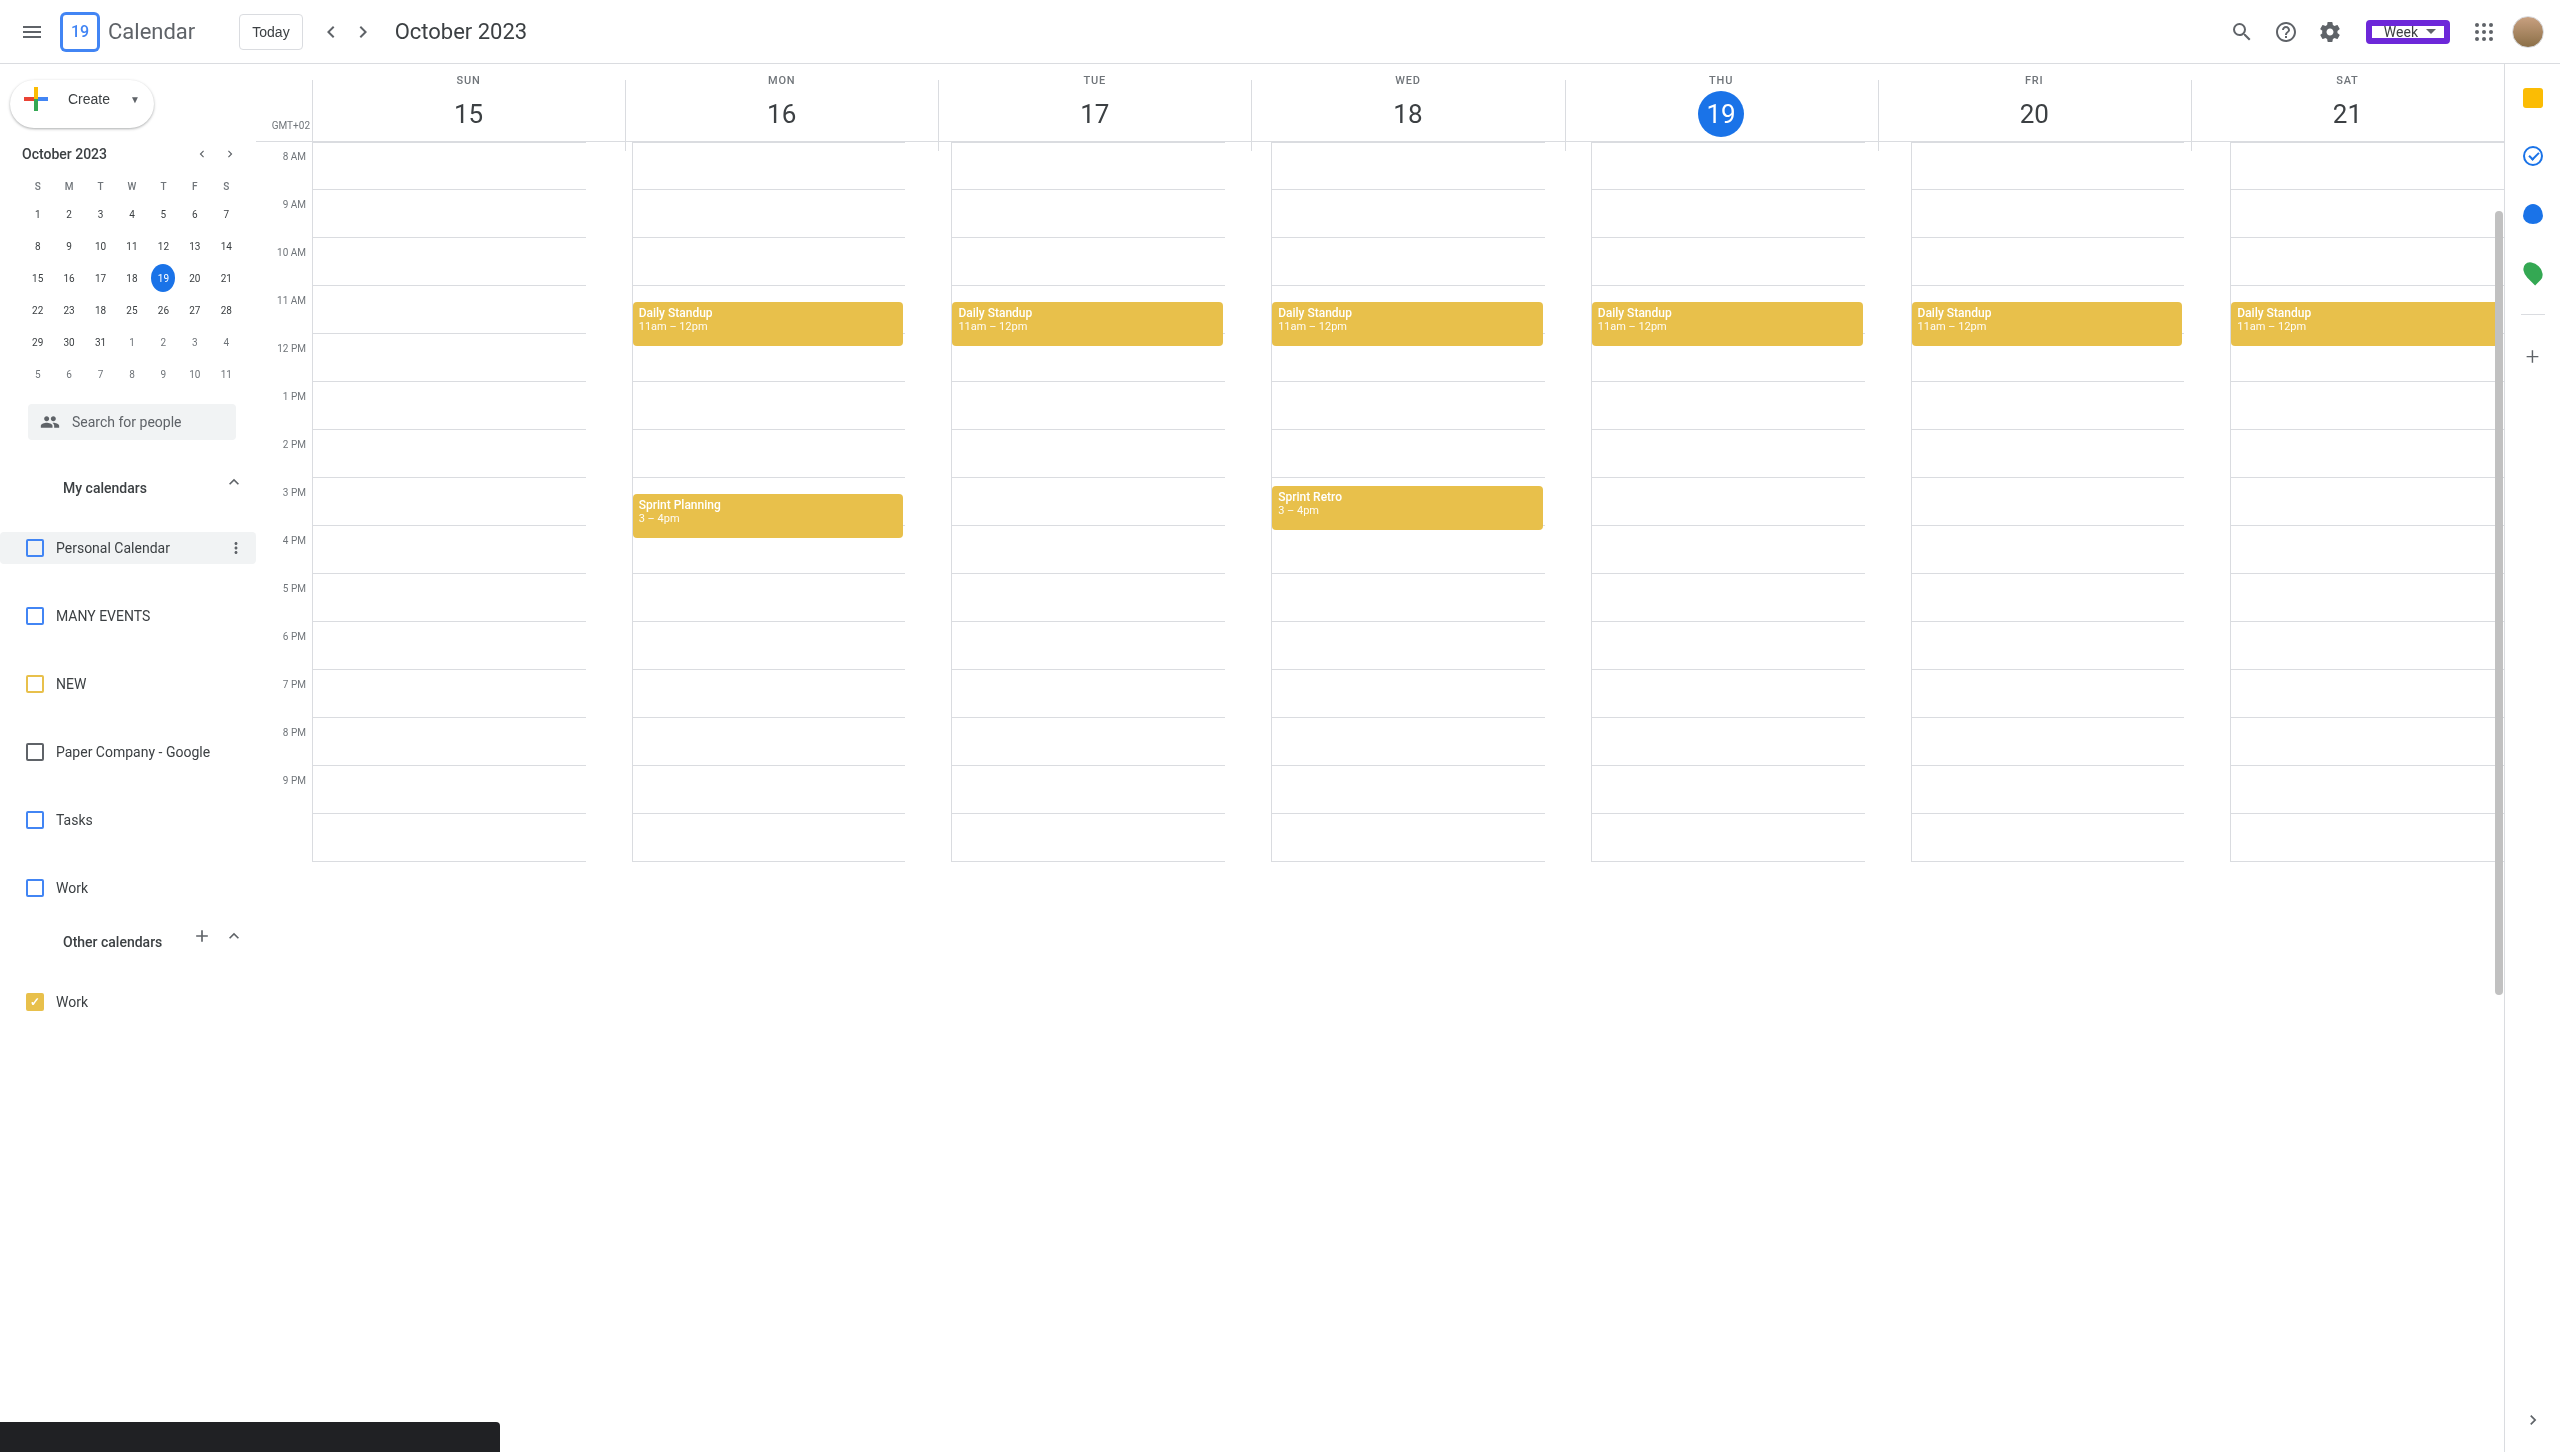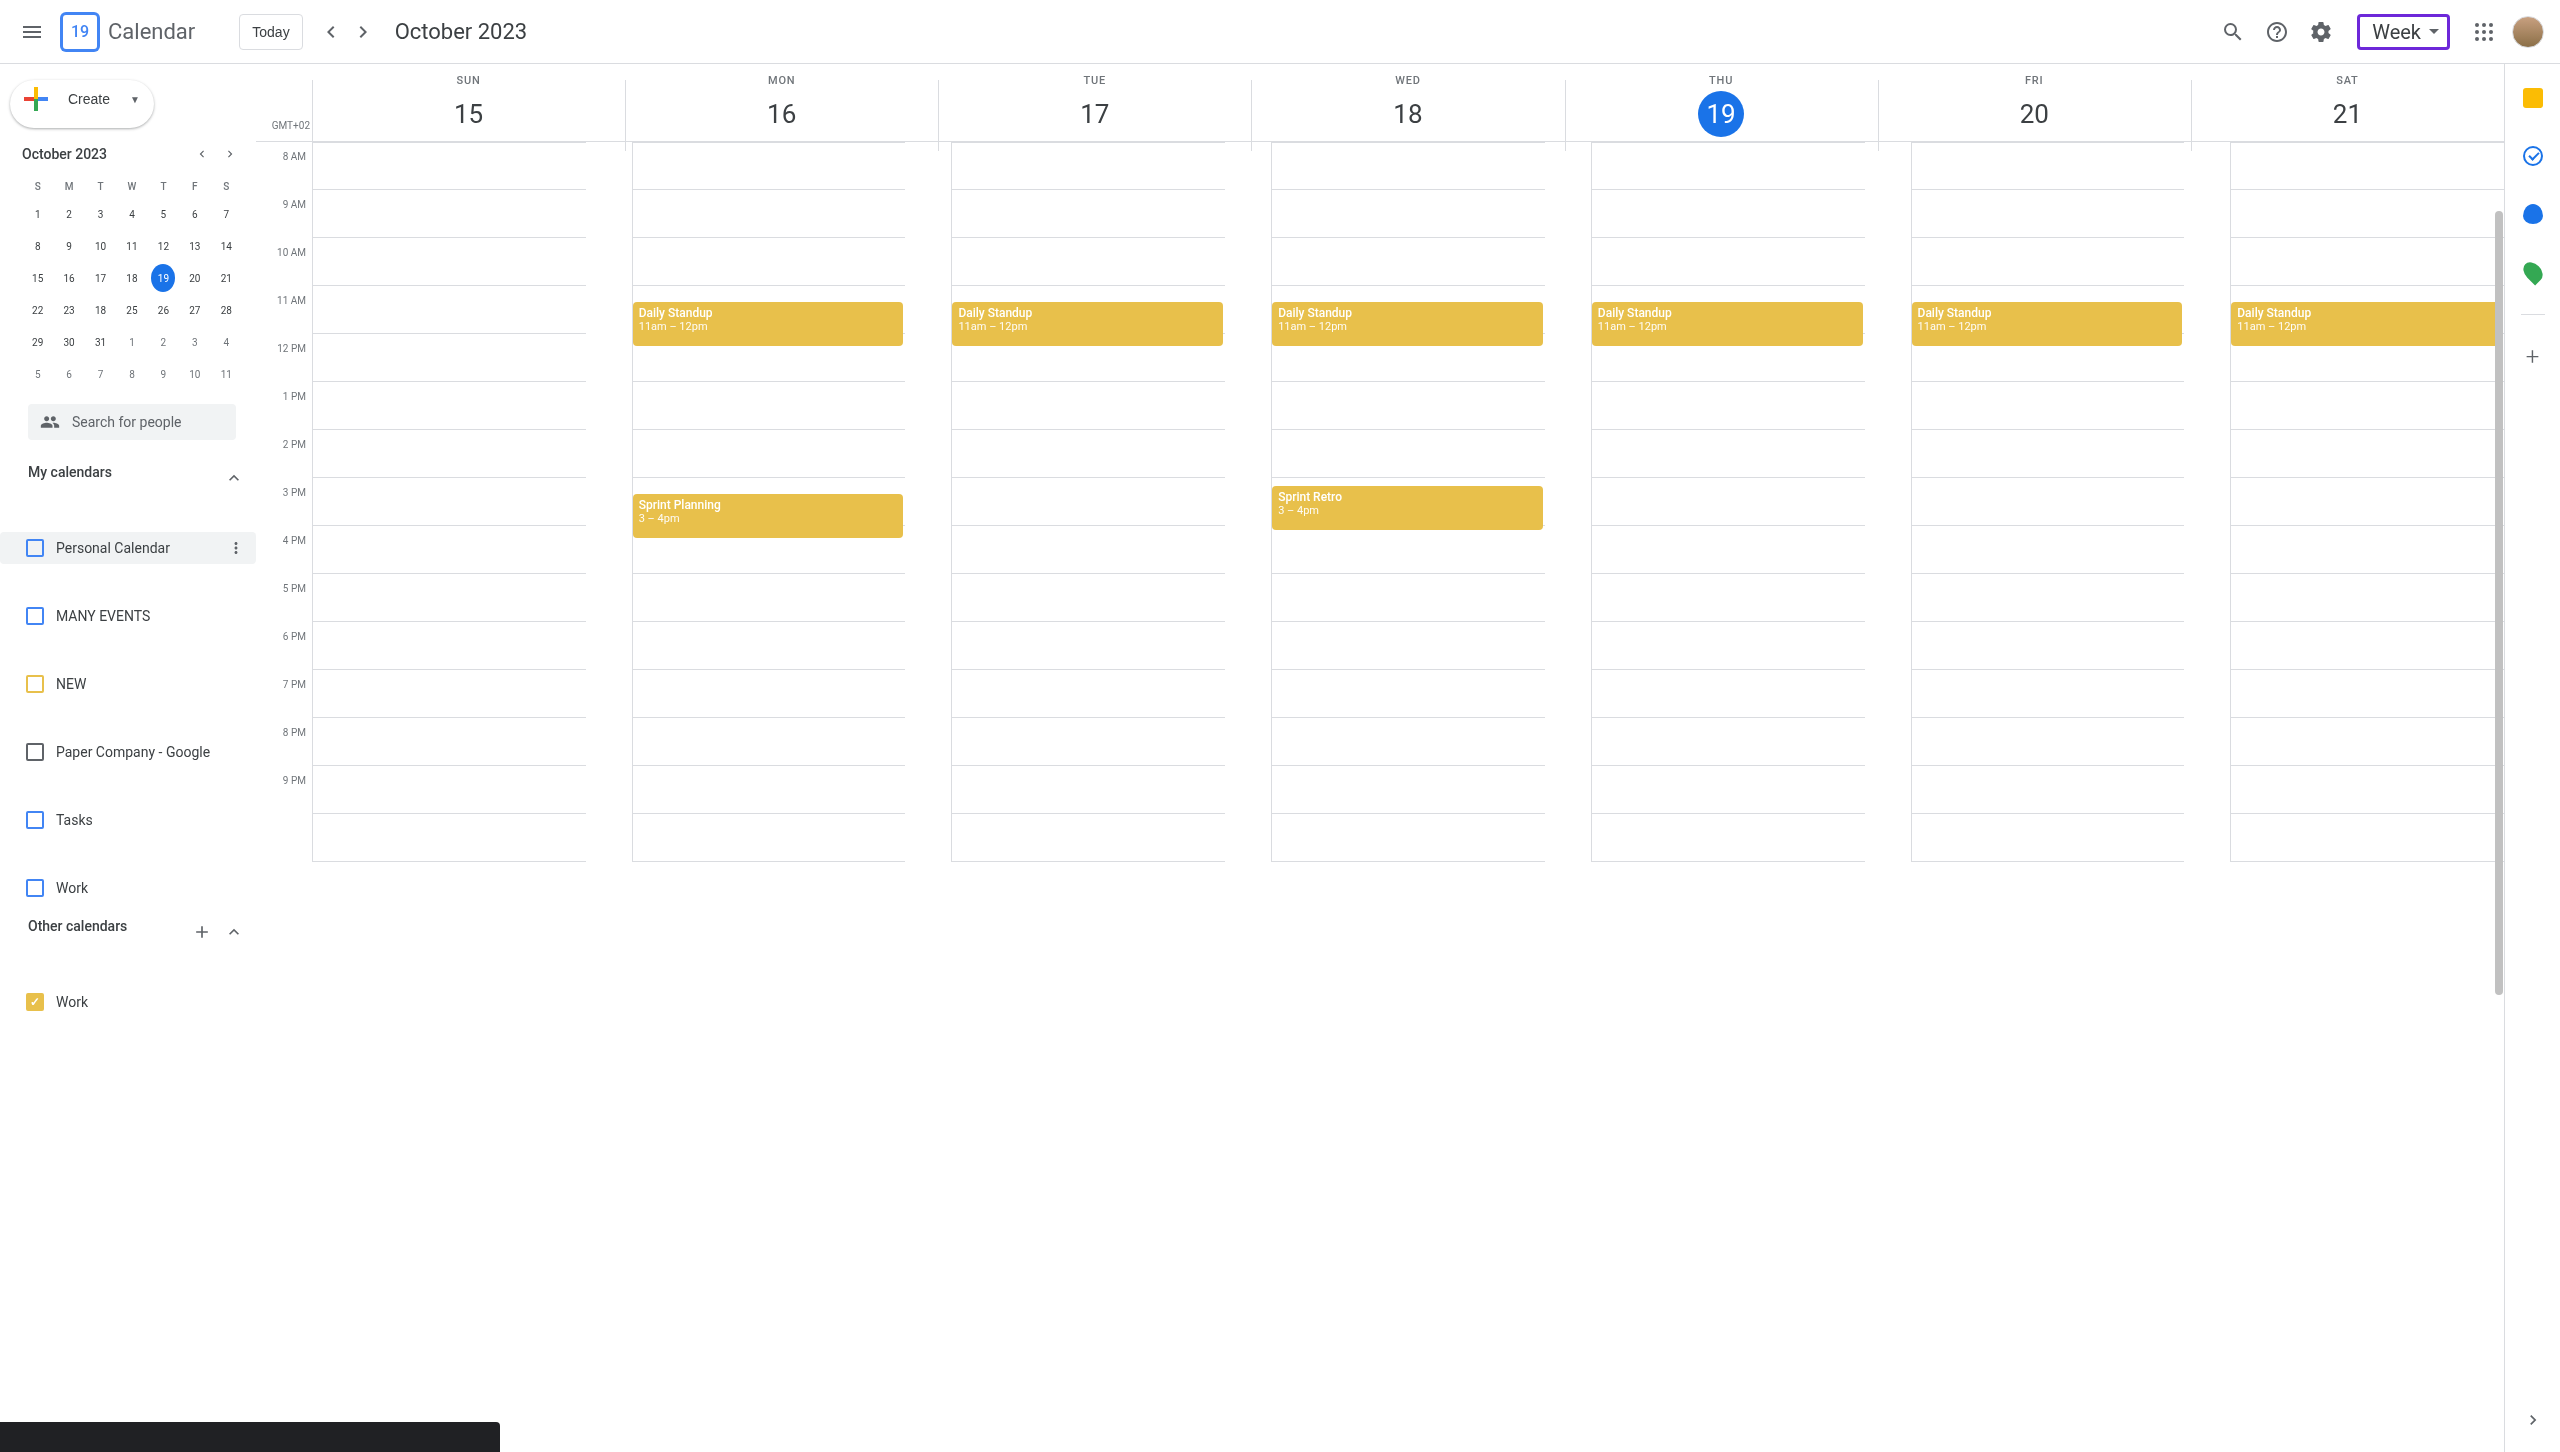--- a/index.html
+++ b/index.html
@@ -12,21 +12,21 @@
 .logo-box { width: 40px; height: 40px; background: linear-gradient(135deg,#4285f4,#4285f4); border-radius: 6px; position: relative; display: flex; align-items: center; justify-content: center; }
 .logo-box::before { content:''; position:absolute; inset:3px; background:#fff; border-radius:3px;}
 .logo-box span { position: relative; color:#4285f4; font-weight:500; font-size:16px; }
 .logo-text { font-size: 22px; color: #5f6368; font-weight: 400; }
 .today-btn { height: 36px; padding: 0 12px; border: 1px solid #dadce0; border-radius: 4px; background: #fff; font-size: 14px; color: #3c4043; cursor: pointer; margin-right: 12px; }
 .nav-arrows { display: flex; gap: 0px; margin-right: 16px; }
 .nav-arrow { width: 32px; height: 32px; border-radius: 50%; display: flex; align-items: center; justify-content: center; cursor: pointer; color: #5f6368; }
 .page-title { font-size: 22px; color: #3c4043; font-weight: 400; }
 .header-spacer { flex: 1; }
 .header-icon { width: 40px; height: 40px; border-radius: 50%; display: flex; align-items: center; justify-content: center; cursor: pointer; color: #5f6368; margin: 0 2px; }
-.view-select { height: 36px; padding: 0 8px 0 12px; border: 3px solid #6d28d9; border-radius: 4px; background: #fff; font-size: 20px; color: #3c4043; cursor: pointer; display: flex; align-items: center; gap: 8px; margin: 0 14px; }
+.view-select { height: 24px; padding: 0 8px 0 12px; border: 6px solid #6d28d9; border-radius: 4px; background: #fff; font-size: 14px; color: #3c4043; cursor: pointer; display: flex; align-items: center; gap: 8px; margin: 0 14px; }
 .apps-icon { width: 40px; height: 40px; border-radius: 50%; display: flex; align-items: center; justify-content: center; cursor: pointer; }
 .apps-grid { display: grid; grid-template-columns: repeat(3, 4px); grid-template-rows: repeat(3, 4px); gap: 3px; }
 .apps-grid span { width: 4px; height: 4px; background: #5f6368; border-radius: 50%; }
 .avatar { width: 32px; height: 32px; border-radius: 50%; background: linear-gradient(#c8a080,#8b6f47); margin: 0 8px; cursor: pointer; border: 1px solid #dadce0; }
 
 
 .body { display: flex; height: calc(100vh - 64px); }
 .sidebar { width: 256px; padding: 10px 0 0 0; overflow-y: auto; flex-shrink: 0; }
 .main { flex: 1; display: flex; flex-direction: column; overflow: hidden; position: relative; }
 .side-panel { width: 56px; border-left: 1px solid #dadce0; display: flex; flex-direction: column; align-items: center; padding-top: 14px; gap: 18px; }
@@ -58,21 +58,21 @@
 .mini-cell { height: 28px; display: flex; align-items: center; justify-content: center; font-size: 10px; color: #3c4043; cursor: pointer; border-radius: 50%; width: 24px; margin: 2px auto; }
 .mini-cell.head { color: #70757a; font-weight: 500; cursor: default; height: 20px; }
 .mini-cell.other { color: #70757a; }
 .mini-cell.today { background: #1a73e8; color: #fff; }
 
 
 .search-people { margin: 14px 20px 14px 28px; height: 36px; background: #f1f3f4; border-radius: 4px; display: flex; align-items: center; padding: 0 12px; gap: 12px; color: #5f6368; font-size: 14px; cursor: text; }
 
 
 .cal-section { padding: 10px 8px 4px 28px; }
-.cal-section-header { display: flex; align-items: flex-start; justify-content: space-between; height: 32px; cursor: pointer; }
+.cal-section-header { display: flex; align-items: flex-end; justify-content: space-between; height: 32px; cursor: pointer; margin-left: 35px; }
 .cal-section-title { font-size: 14px; color: #3c4043; font-weight: 500; }
 .cal-section-icons { display: flex; gap: 4px; align-items: center; }
 .cal-section-icons .icon { width: 28px; height: 28px; display: flex; align-items: center; justify-content: center; color: #5f6368; cursor: pointer; border-radius: 50%; }
 .cal-item { display: flex; align-items: center; height: 32px; gap: 12px; padding: 0 8px 0 0; margin-left: -2px; border-radius: 4px; margin-top: 36px; }
 .cal-item.hovered { background: #f1f3f4; margin-left: -28px; padding-left: 26px; margin-right: -8px; }
 .cal-item.hovered .cal-item-more { display: flex; }
 .cal-checkbox { width: 18px; height: 18px; border: 2px solid; border-radius: 2px; flex-shrink: 0; display: flex; align-items: center; justify-content: center; }
 .cal-checkbox.checked::after { content: '✓'; color: #fff; font-size: 12px; font-weight: bold; }
 .cal-checkbox.checked { background: var(--cal-color); }
 .cal-item-label { font-size: 14px; color: #3c4043; flex: 1; white-space: nowrap; overflow: hidden; text-overflow: ellipsis; }

